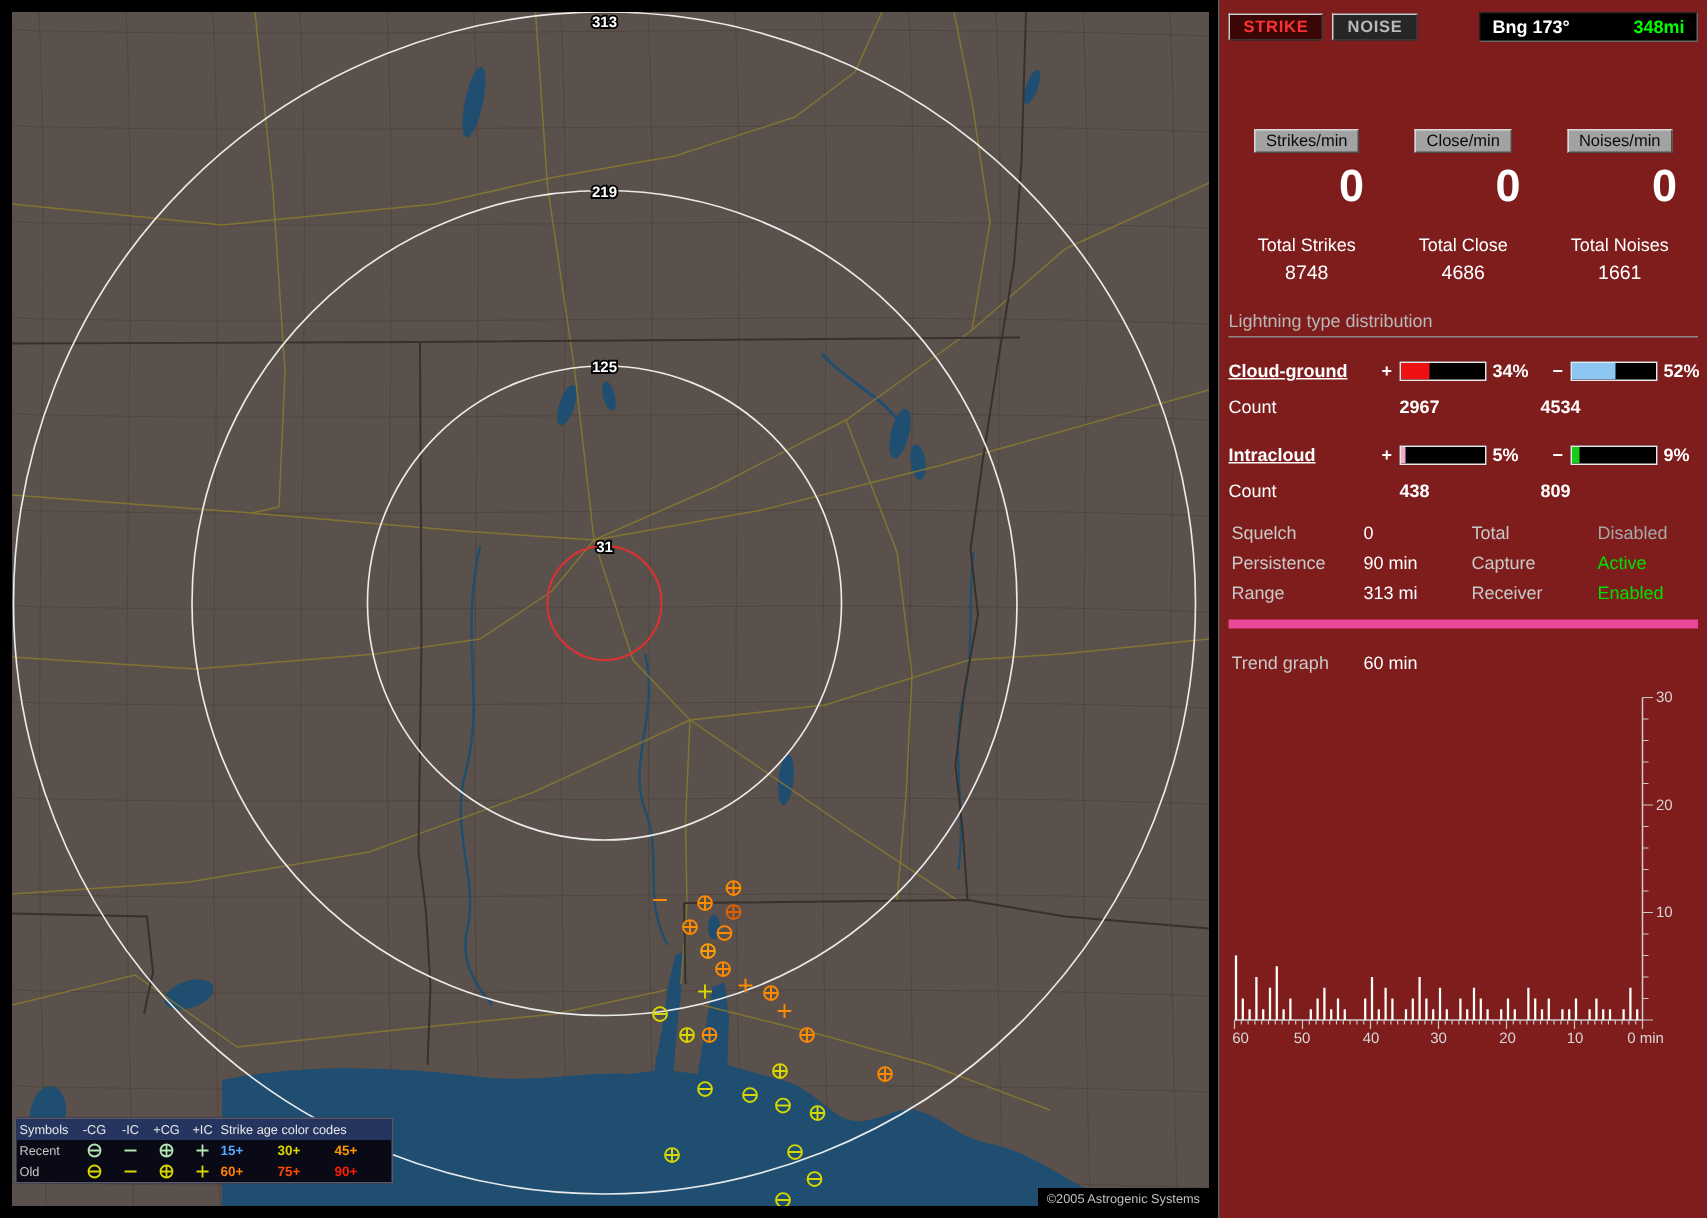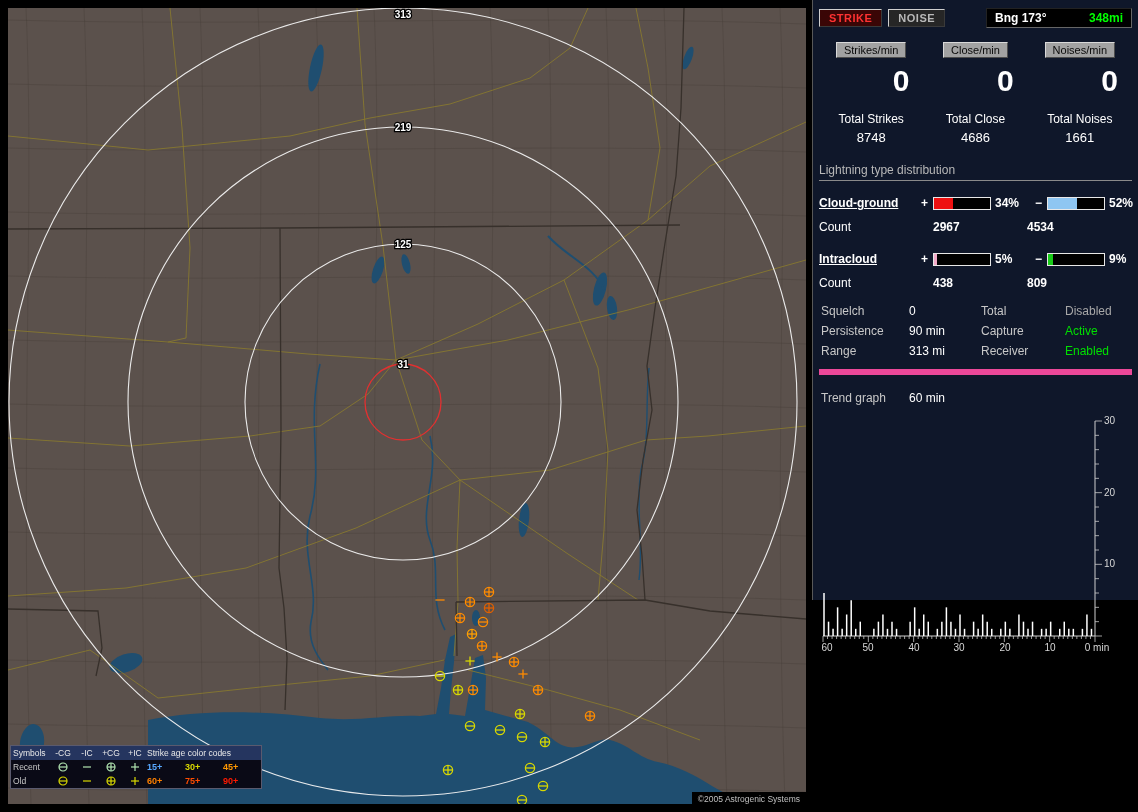--- a/index.html
+++ b/index.html
@@ -25,34 +25,34 @@
   .lg-row{display:grid;grid-template-columns:38px 96px 38px 38px 38px;
           align-items:center;padding:1px 2px;}
   .lg-syms{display:grid;grid-template-columns:24px 24px 24px 24px;align-items:center;justify-items:center;}
   .lg-type{text-align:center;}
   .lg-age{font-weight:bold;font-size:9px;}
   .sym{display:block;}
   .sym line,.sym circle{stroke:currentColor;stroke-width:1.2;}
   .copyright{position:absolute;right:0;bottom:-2px;background:#000;color:#c0c0c0;
              font-size:8.5px;padding:2px 6px;}
   
-  .panel{position:absolute;left:812px;top:0;width:326px;height:600px;background:#0f172a;
+  .panel{position:absolute;left:812px;top:0;width:326px;height:812px;background:#7f1d1d;
          border-left:1px solid #585858;box-sizing:border-box;padding:8px 6px 0;
          color:#fff;font-size:12px;}
   .top-row{display:flex;align-items:center;}
   .btn{font-size:11px;font-weight:bold;letter-spacing:.5px;padding:2px 9px;
        border:1px solid;border-color:#cfcfcf #3a3a3a #3a3a3a #cfcfcf;cursor:pointer;}
   .btn-strike{background:#3a0606;color:#ff3232;margin-right:6px;}
   .btn-noise{background:#262626;color:#b8b8b8;}
   .bng-box{margin-left:auto;width:146px;display:flex;justify-content:space-between;
            background:#000;border:1px solid;border-color:#222 #666 #666 #222;
            padding:2px 8px;font-weight:bold;box-sizing:border-box;}
   .bng-dist{color:#00ff00;}
   .counters{display:flex;margin-top:14px;}
-  .counter-col{flex:1;text-align:center;}
+  .counter-col{flex:1;text-align:center;margin-top:44px;}
   .chip{display:inline-block;background:#a2a2a2;color:#0a0a0a;font-size:11px;
         padding:1px 7px;border:1px solid;border-color:#d9d9d9 #4d4d4d #4d4d4d #d9d9d9;}
   .big-zero{font-size:30px;font-weight:bold;text-align:right;padding-right:14px;
             margin-top:8px;line-height:1;}
   .total-label{margin-top:16px;font-size:12px;}
   .total-value{margin-top:4px;font-size:13px;}
   .dist-section{margin-top:18px;}
   .dist-title{color:#b8b8b8;padding-bottom:3px;border-bottom:1px solid #8a8a8a;margin-bottom:10px;}
   .dist-row{display:grid;grid-template-columns:102px 12px 58px 44px 12px 58px 1fr;
             align-items:center;height:24px;}

